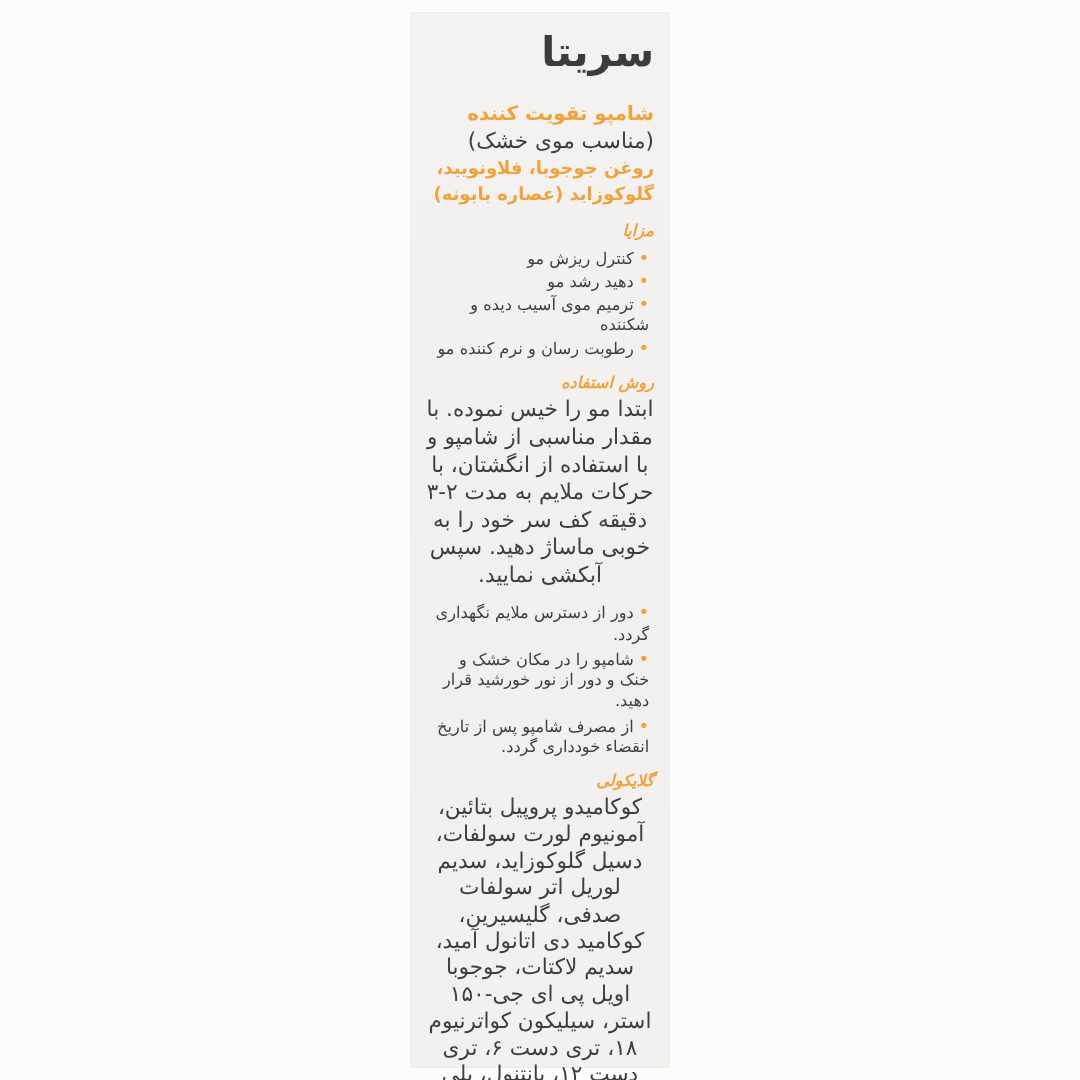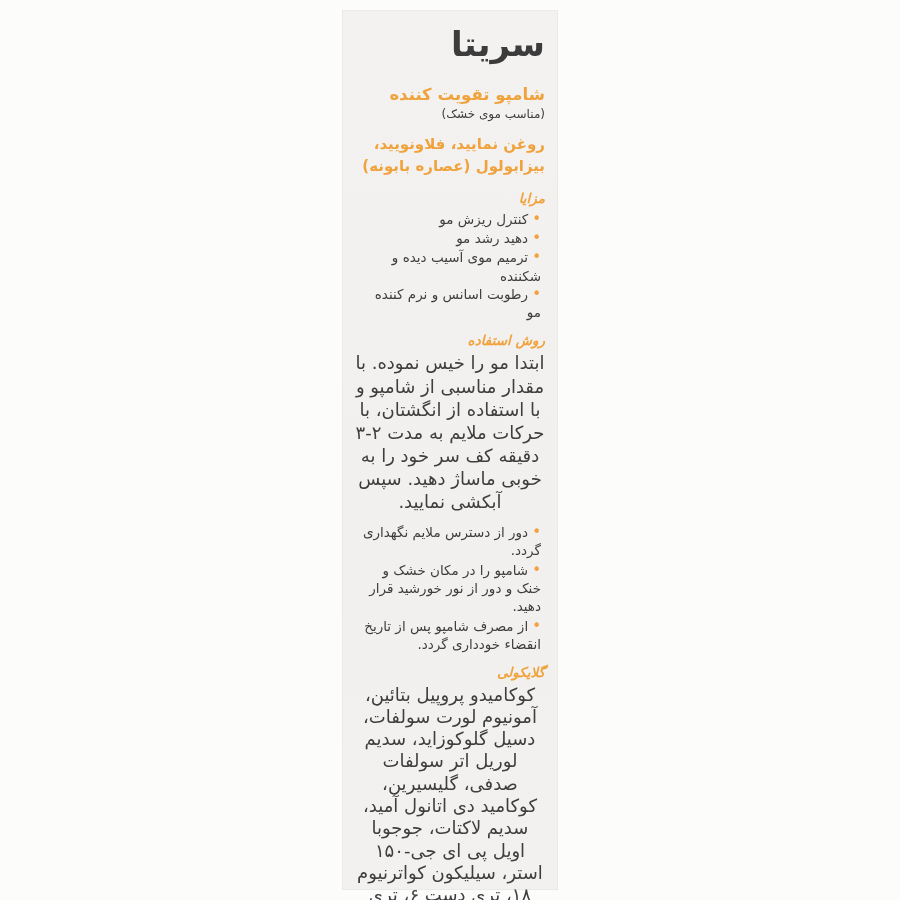--- a/index.html
+++ b/index.html
@@ -39,23 +39,23 @@
     letter-spacing: 0.5px;
   }
   .title {
     font-size: 16.5px;
     font-weight: 700;
     color: #f0a23c;
     margin: 22px 0 2px 0;
     line-height: 1.25;
   }
   .subtitle {
-    font-size: 12px;
+    font-size: 18px;
     color: #3e3e3e;
-    margin: 0 0 12px 0;
+    margin: 0 0 0 0;
     line-height: 1.25;
   }
   .key-ing {
     font-size: 15px;
     font-weight: 700;
     color: #f0a23c;
     line-height: 1.45;
     margin: 0 0 12px 0;
   }
   .sec-head {
@@ -100,29 +100,29 @@
 
 <div class="stage">
   <div class="box">
 
     <div class="logo">سریتا</div>
 
     <div class="title">شامپو تقویت کننده</div>
 
     <div class="subtitle">(مناسب موی خشک)</div>
 
-    <div class="key-ing">روغن نمایید، فلاونویید، بیزابولول (عصاره بابونه)</div>
+    <div class="key-ing">روغن جوجوبا، فلاونویید، گلوکوزاید (عصاره بابونه)</div>
 
     <div class="sec-head">مزایا</div>
 
     <ul class="blist">
       <li>کنترل ریزش مو</li>
       <li>دهید رشد مو</li>
       <li>ترمیم موی آسیب دیده و شکننده</li>
-      <li>رطوبت اسانس و نرم کننده مو</li>
+      <li>رطوبت رسان و نرم کننده مو</li>
     </ul>
 
     <div class="sec-head">روش استفاده</div>
 
     <p class="para">ابتدا مو را خیس نموده. با مقدار مناسبی از شامپو و با استفاده از انگشتان، با حرکات ملایم به مدت ۲-۳ دقیقه کف سر خود را به خوبی ماساژ دهید. سپس آبکشی نمایید.</p>
 
     <ul class="blist warn">
       <li>دور از دسترس ملایم نگهداری گردد.</li>
       <li>شامپو را در مکان خشک و خنک و دور از نور خورشید قرار دهید.</li>
       <li>از مصرف شامپو پس از تاریخ انقضاء خودداری گردد.</li>

